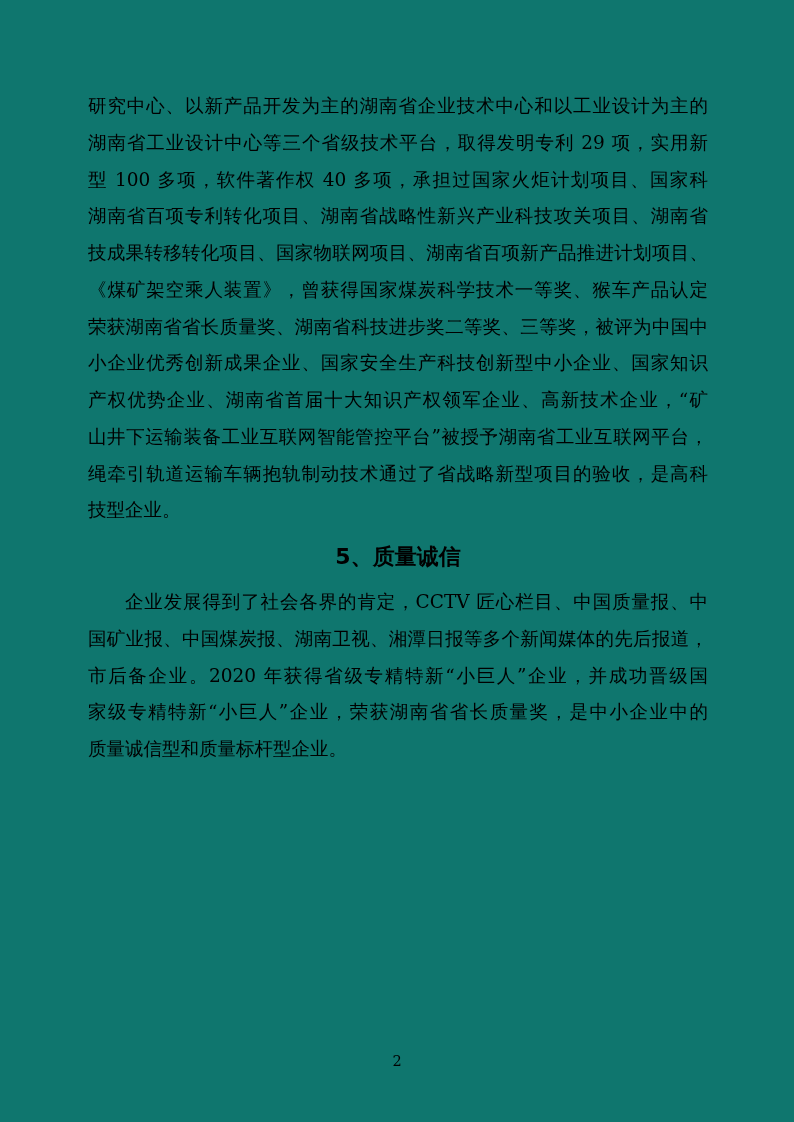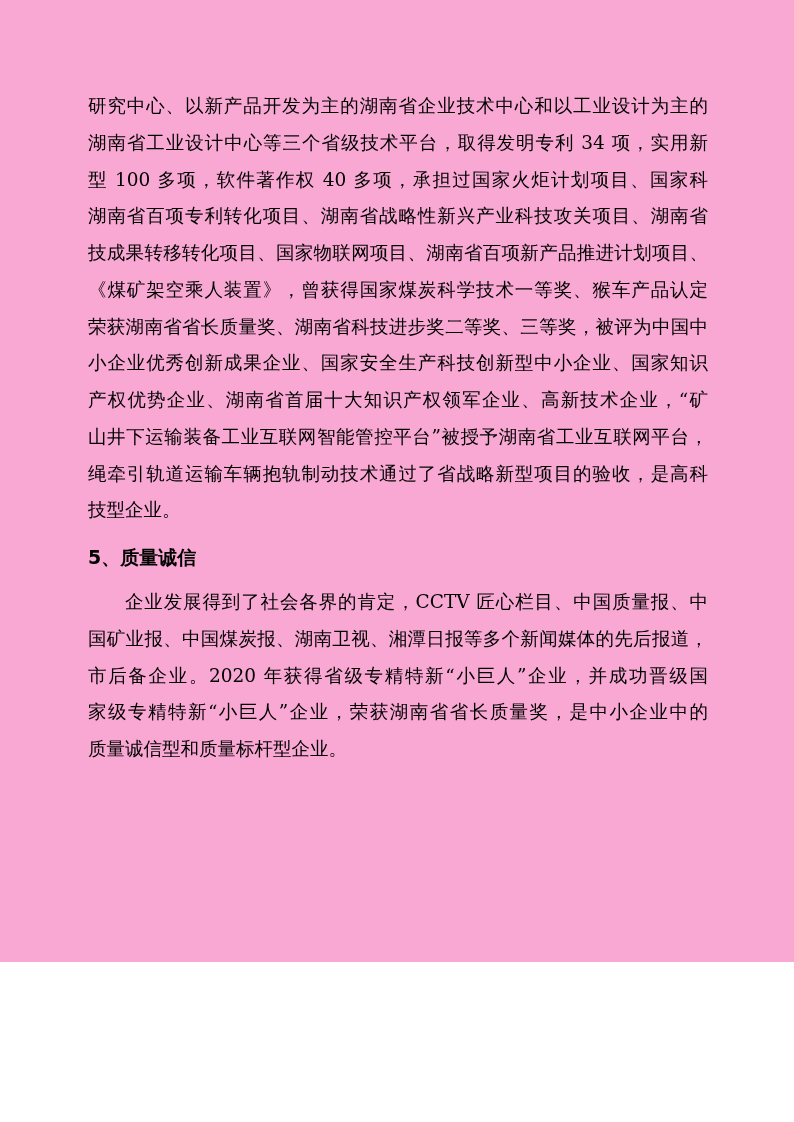--- a/index.html
+++ b/index.html
@@ -3,22 +3,22 @@
 <meta charset="utf-8">
 <style>
   html, body {
     margin: 0;
     padding: 0;
     background: #ffffff;
   }
   .page {
     position: relative;
     width: 794px;
-    height: 962px;
-    background: #f9a8d4;
+    height: 1122px;
+    background: #0f766e;
     overflow: hidden;
     color: #000000;
   }
   .content {
     position: absolute;
     left: 88px;
     top: 88px;
     width: 620px;
   }
   .para {
@@ -40,25 +40,25 @@
     text-align-last: left;
     white-space: normal;
   }
   .line.indent {
     text-indent: 37px;
     margin-top: 8px;
   }
   .heading {
     font-family: "DejaVu Sans", "Liberation Sans", sans-serif;
     font-weight: bold;
-    font-size: 19px;
+    font-size: 22px;
     line-height: 30px;
     color: #000000;
     margin: 13px 0 12px 0;
-    text-align: left;
+    text-align: center;
   }
   .page-number {
     position: absolute;
     top: 1052px;
     left: 0;
     width: 100%;
     text-align: center;
     font-family: "DejaVu Serif", "Liberation Serif", serif;
     font-size: 14.5px;
     line-height: 18px;
@@ -66,21 +66,21 @@
   }
 </style>
 </head>
 <body>
 
 <div class="page">
   <div class="content">
 
     <div class="para">
       <div class="line">研究中心、以新产品开发为主的湖南省企业技术中心和以工业设计为主的</div>
-      <div class="line">湖南省工业设计中心等三个省级技术平台，取得发明专利 34 项，实用新</div>
+      <div class="line">湖南省工业设计中心等三个省级技术平台，取得发明专利 29 项，实用新</div>
       <div class="line">型 100 多项，软件著作权 40 多项，承担过国家火炬计划项目、国家科</div>
       <div class="line">湖南省百项专利转化项目、湖南省战略性新兴产业科技攻关项目、湖南省</div>
       <div class="line">技成果转移转化项目、国家物联网项目、湖南省百项新产品推进计划项目、</div>
       <div class="line">《煤矿架空乘人装置》，曾获得国家煤炭科学技术一等奖、猴车产品认定</div>
       <div class="line">荣获湖南省省长质量奖、湖南省科技进步奖二等奖、三等奖，被评为中国中</div>
       <div class="line">小企业优秀创新成果企业、国家安全生产科技创新型中小企业、国家知识</div>
       <div class="line">产权优势企业、湖南省首届十大知识产权领军企业、高新技术企业，“矿</div>
       <div class="line">山井下运输装备工业互联网智能管控平台”被授予湖南省工业互联网平台，</div>
       <div class="line">绳牵引轨道运输车辆抱轨制动技术通过了省战略新型项目的验收，是高科</div>
       <div class="line last">技型企业。</div>

